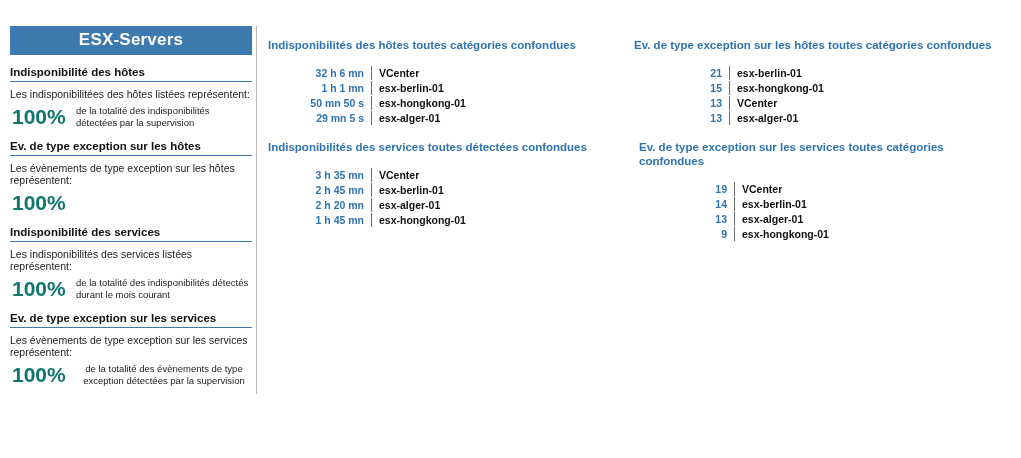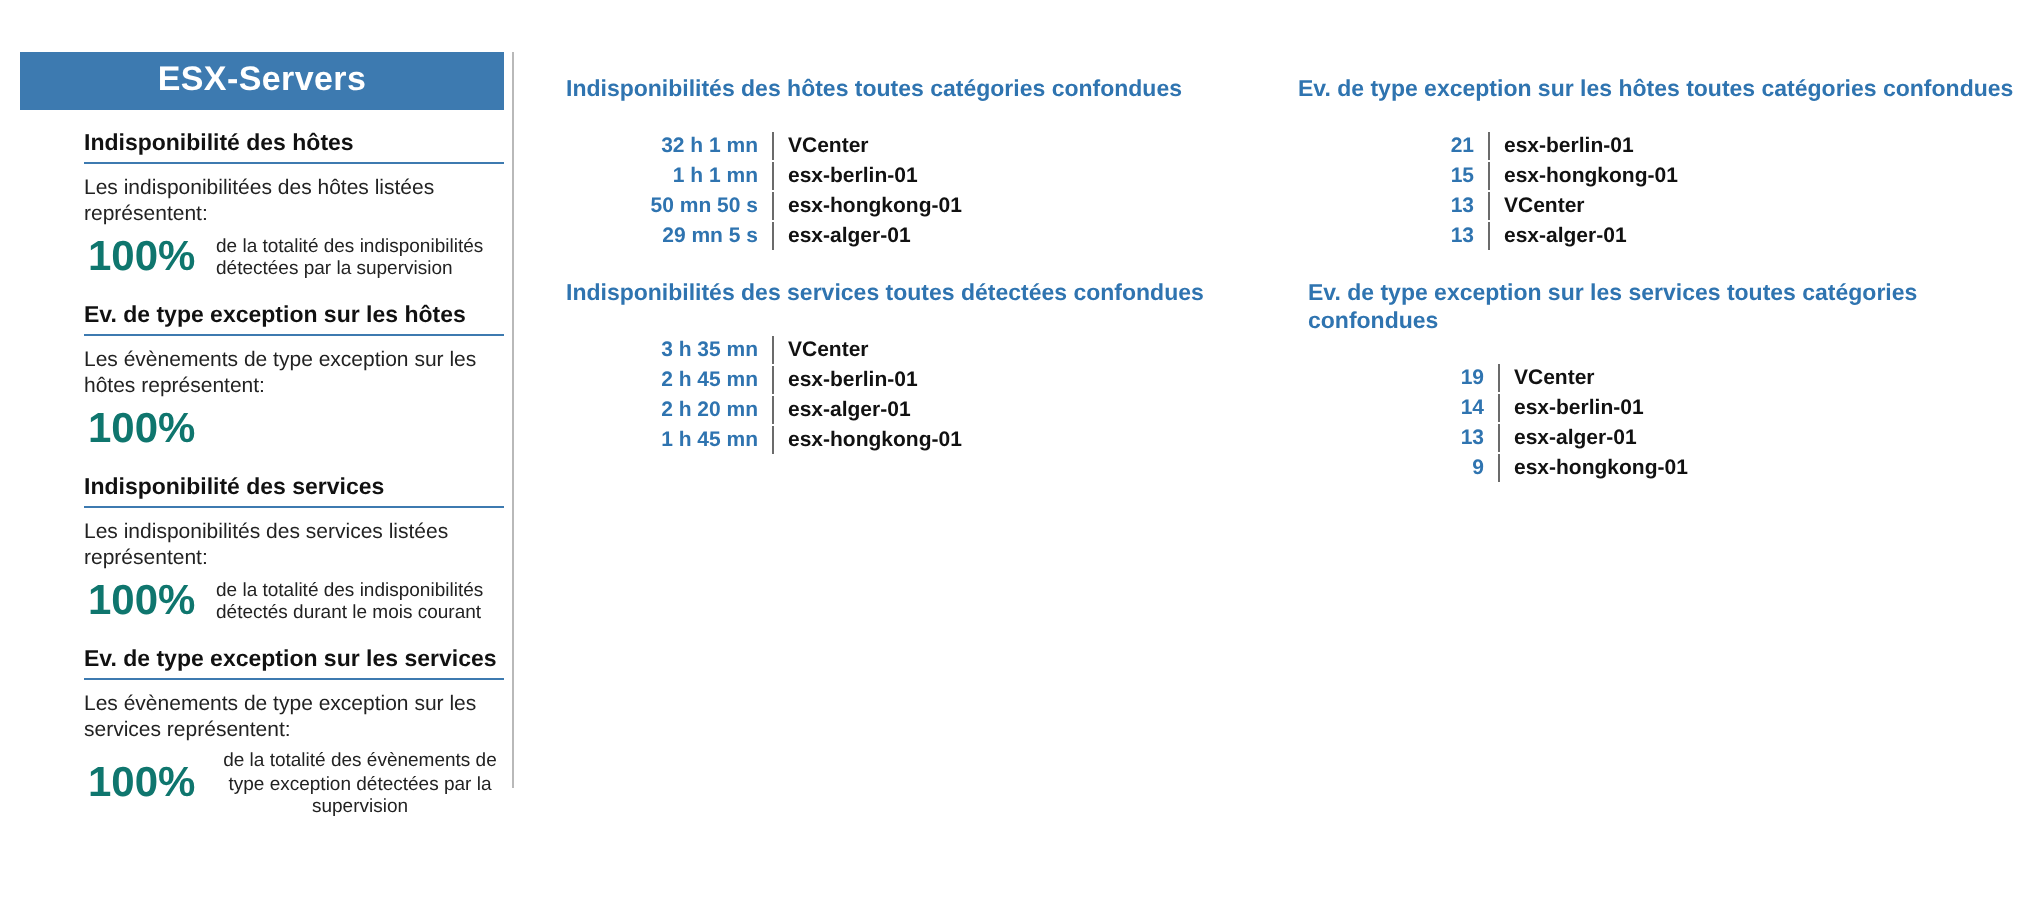--- a/index.html
+++ b/index.html
@@ -33,21 +33,20 @@
     background: #3d7ab0;
     color: #ffffff;
     font-size: 17px;
     font-weight: bold;
     text-align: center;
     padding: 4px 0 5px 0;
     letter-spacing: 0.2px;
   }
   .block {
     margin-top: 10px;
-    margin-left: 32px;
   }
   .block-title {
     font-size: 11.5px;
     font-weight: bold;
     color: #111111;
     padding-bottom: 2px;
     border-bottom: 1.6px solid #3d7ab0;
     line-height: 14px;
   }
   .block-desc {
@@ -85,21 +84,20 @@
     left: 256px;
     top: 26px;
     width: 1px;
     height: 368px;
     background: #b9b9b9;
   }
 
   
   .col {
     position: absolute;
-    margin-left: 15px;
   }
   .col-a { left: 268px; top: 38px; width: 350px; }
   .col-b { left: 634px; top: 38px; width: 370px; }
   .col-a2 { left: 268px; top: 140px; width: 350px; }
   .col-b2 { left: 639px; top: 140px; width: 370px; }
 
   .sec-title {
     font-size: 11.5px;
     font-weight: bold;
     color: #2f74b0;
@@ -178,21 +176,21 @@
       </div>
     </div>
   </div>
 
   <div class="divider"></div>
 
   <div class="col col-a">
     <div class="sec-title">Indisponibilités des hôtes toutes catégories confondues</div>
     <div class="stat-list">
       <div class="stat-row">
-        <div class="stat-amount">32 h 1 mn</div>
+        <div class="stat-amount">32 h 6 mn</div>
         <div class="stat-name">VCenter</div>
       </div>
       <div class="stat-row">
         <div class="stat-amount">1 h 1 mn</div>
         <div class="stat-name">esx-berlin-01</div>
       </div>
       <div class="stat-row">
         <div class="stat-amount">50 mn 50 s</div>
         <div class="stat-name">esx-hongkong-01</div>
       </div>

